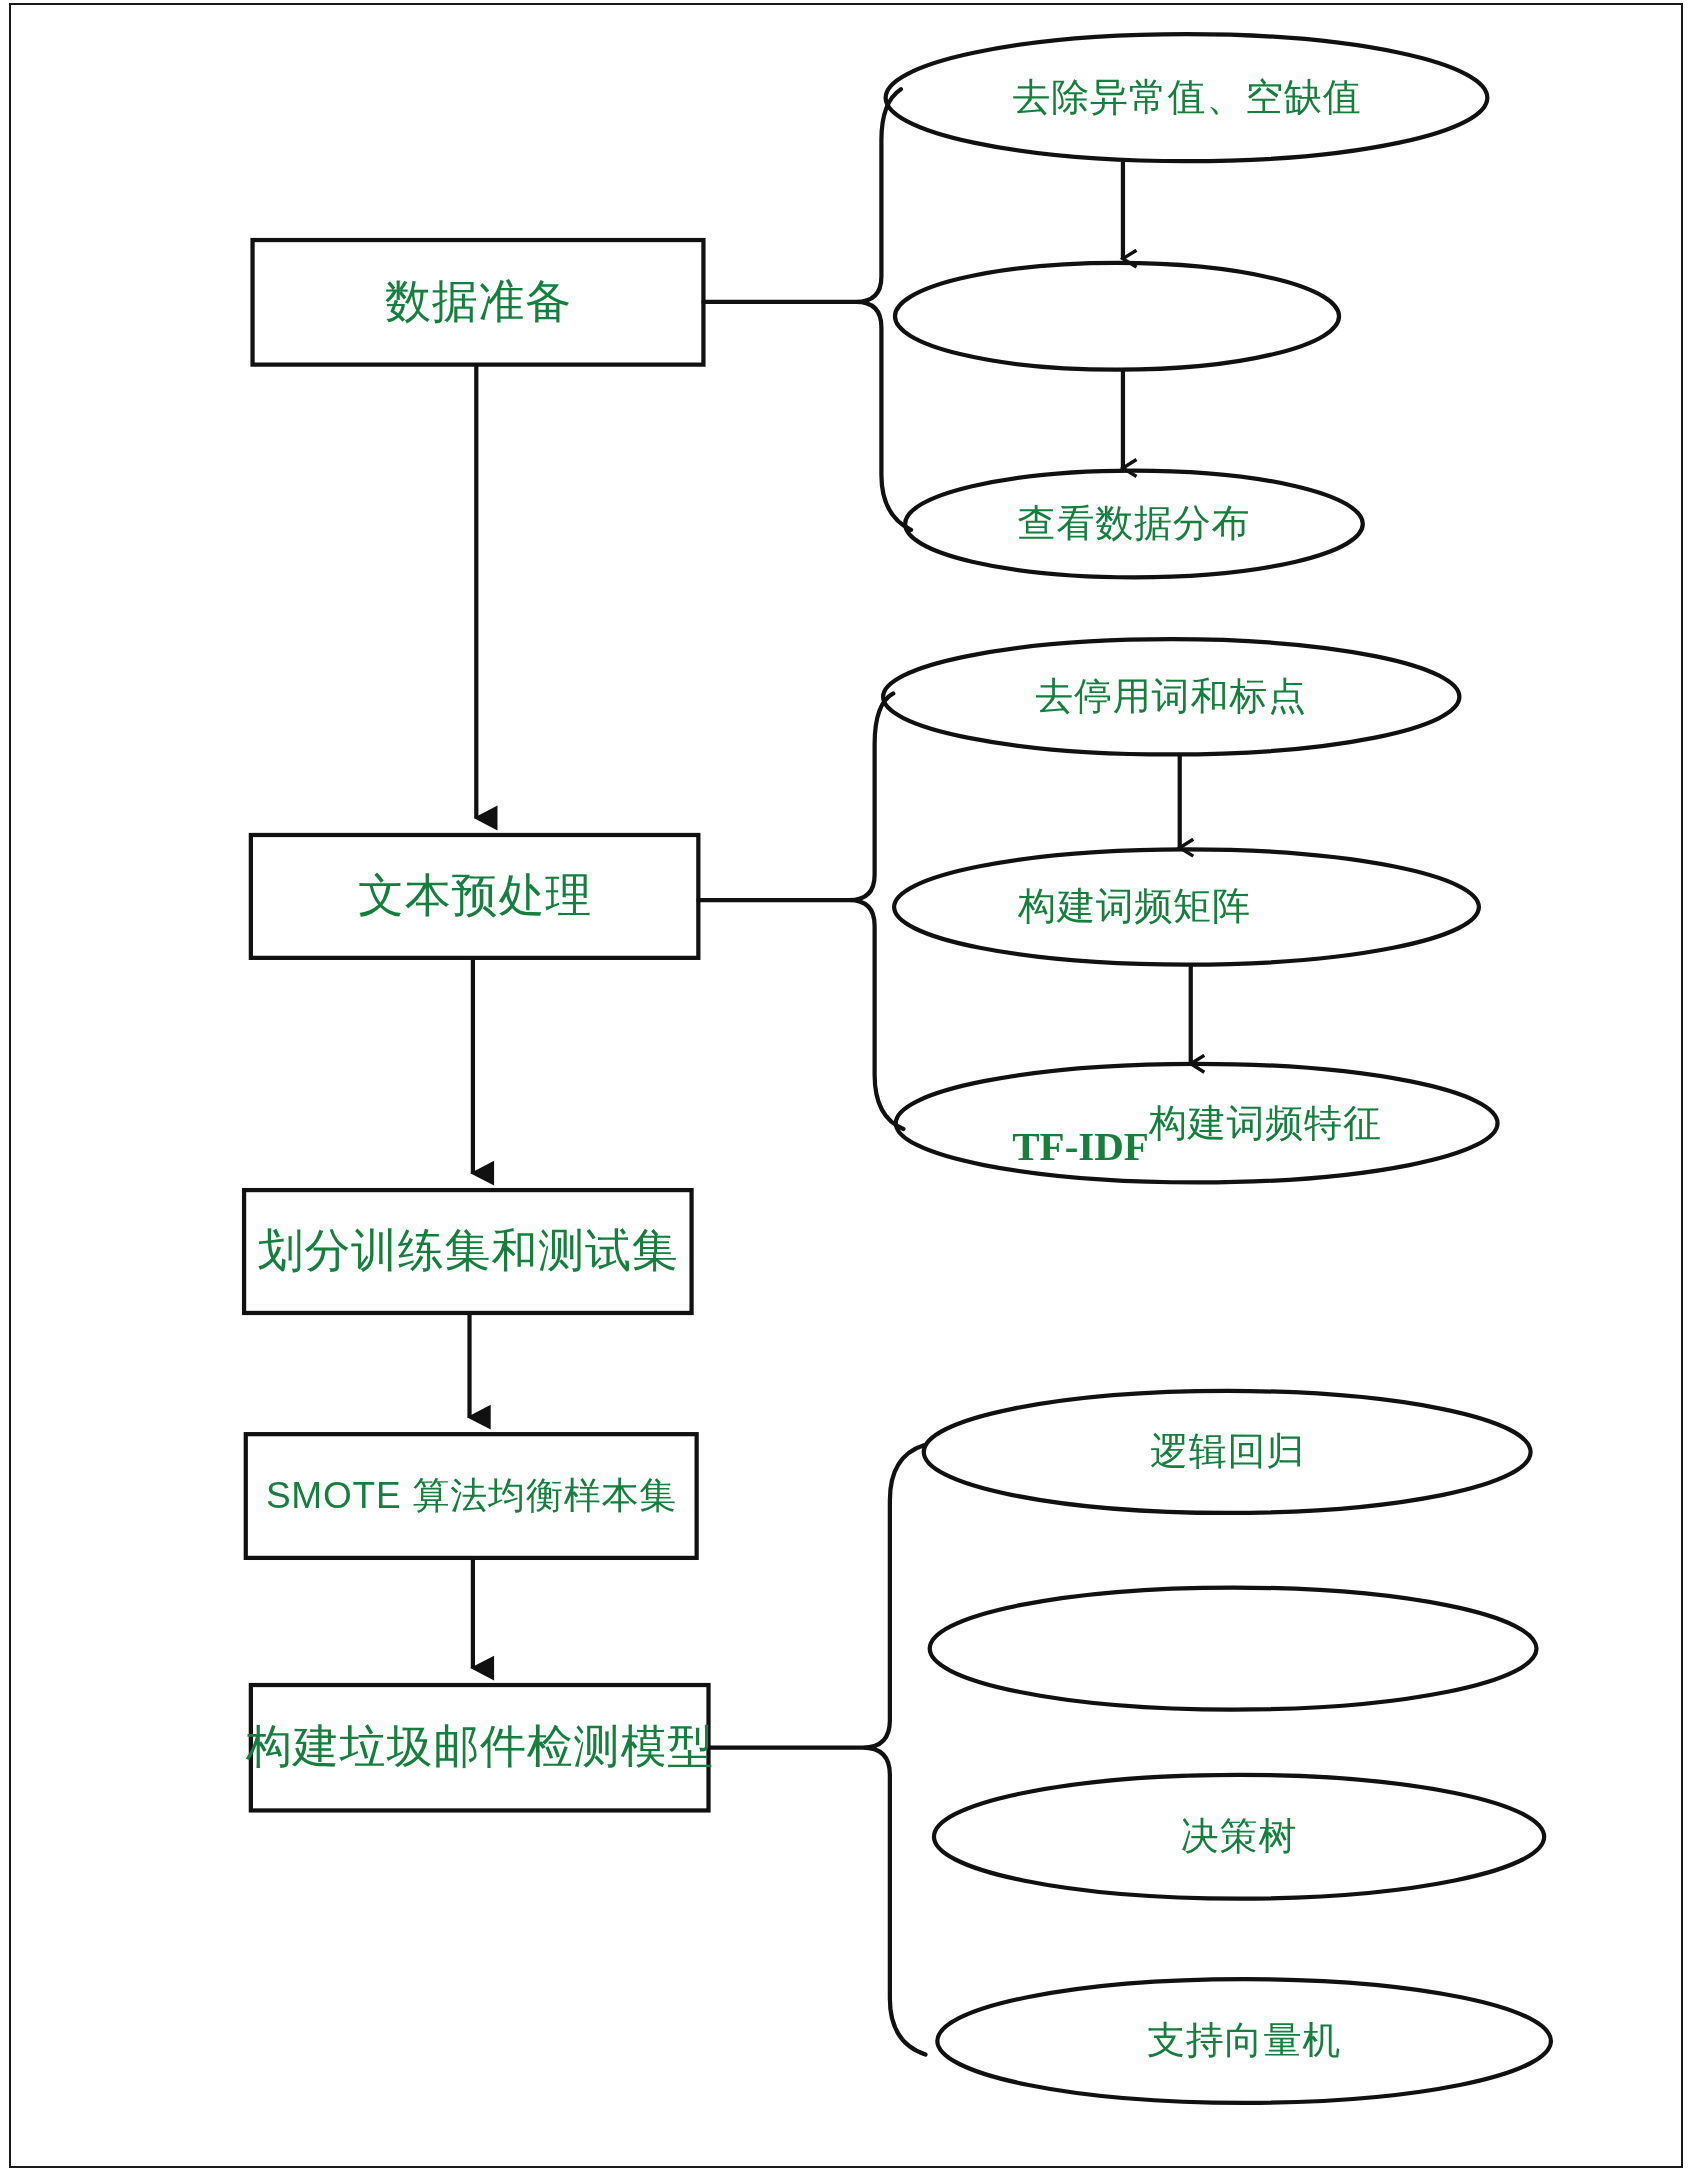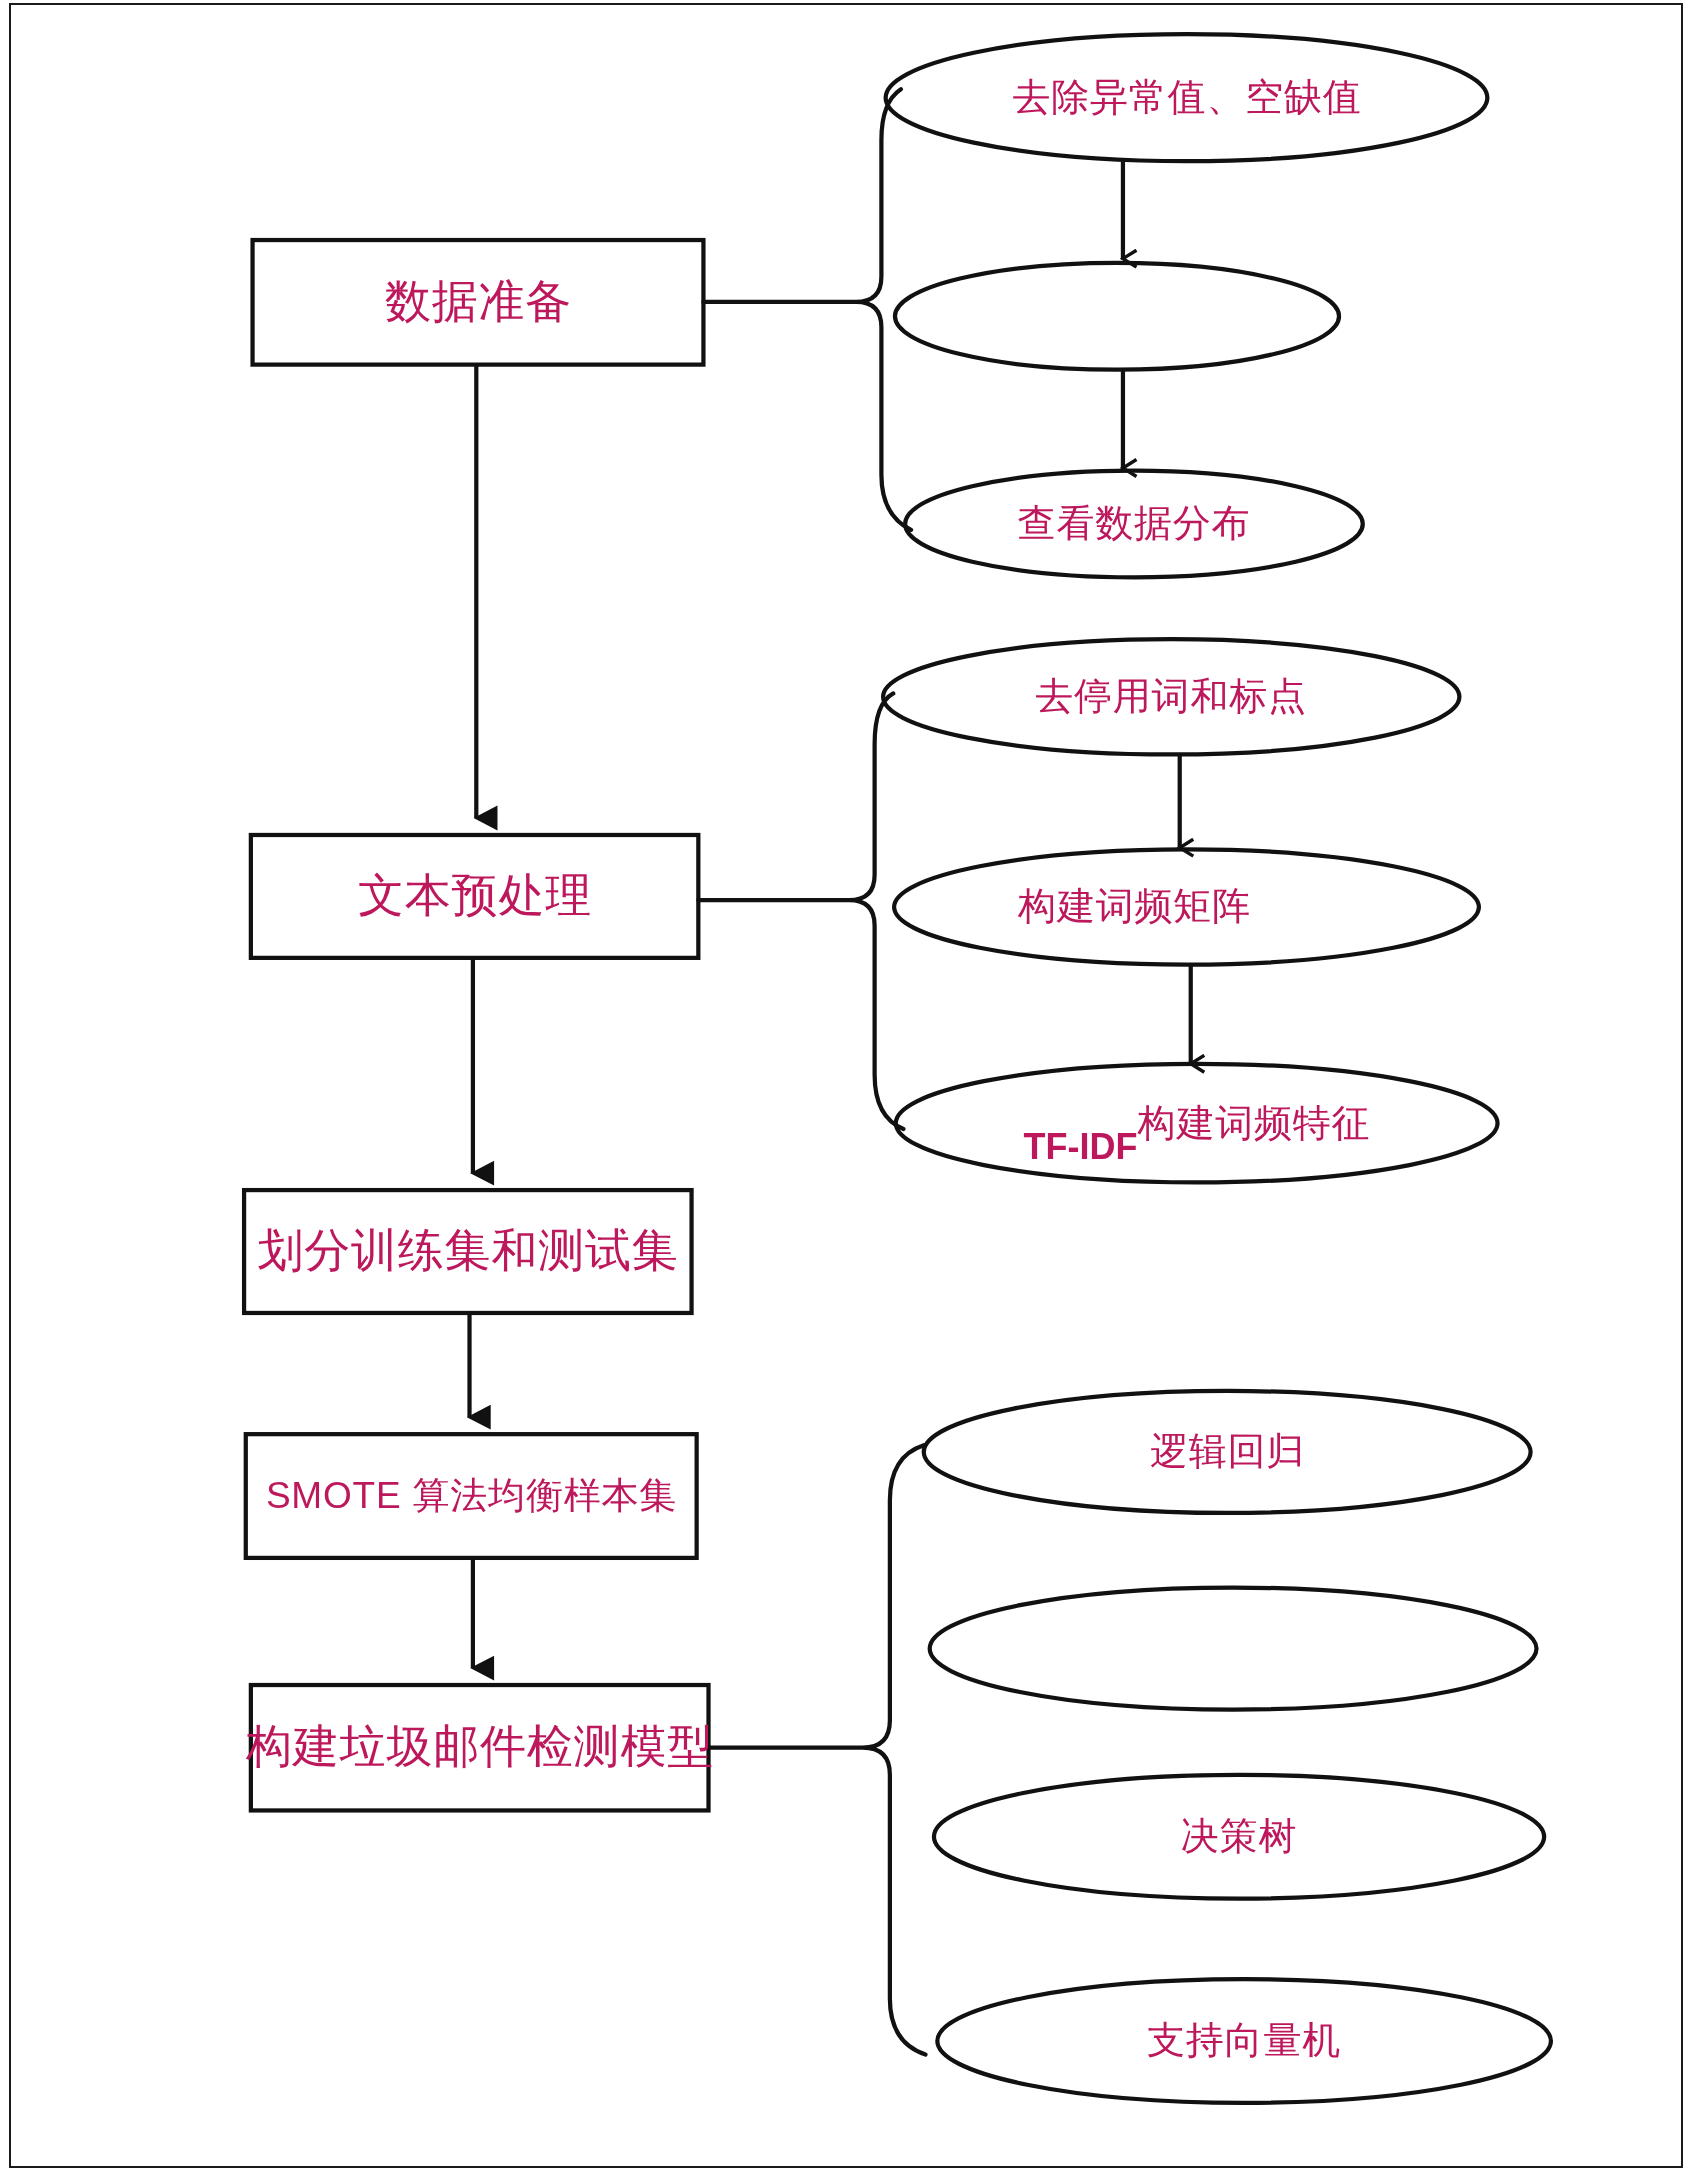--- a/index.html
+++ b/index.html
@@ -32,21 +32,21 @@
     top: 0;
     width: 1695px;
     height: 2181px;
   }
   .node-label {
     position: absolute;
     display: flex;
     align-items: center;
     justify-content: center;
     text-align: center;
-    color: #be185d;
+    color: #15803d;
     font-size: 37px;
     line-height: 1.15;
     white-space: nowrap;
     letter-spacing: 0.8px;
   }
   .node-label.box-label { font-size: 46px; }
   .node-label.ellipse-label { font-size: 38px; }
   .tfidf-prefix { font-weight: bold; letter-spacing: 0px; }
 </style>
 </head>
@@ -135,21 +135,21 @@
   <div class="node-label box-label" style="left:244px; top:1190px; width:448px; height:123px;">划分训练集和测试集</div>
   <div class="node-label box-label" style="left:246px; top:1434px; width:451px; height:124px; font-family:'Liberation Sans', sans-serif; font-size:37px;">SMOTE 算法均衡样本集</div>
   <div class="node-label box-label" style="left:251px; top:1685px; width:458px; height:125px;">构建垃圾邮件检测模型</div>
 
   <div class="node-label ellipse-label" style="left:886px; top:34px; width:602px; height:127px;">去除异常值、空缺值</div>
   <div class="node-label ellipse-label" style="left:905px; top:470px; width:458px; height:107px;">查看数据分布</div>
 
   <div class="node-label ellipse-label" style="left:883px; top:639px; width:576px; height:115px;">去停用词和标点</div>
   <div class="node-label ellipse-label" style="left:842px; top:849px; width:585px; height:115px;">构建词频矩阵</div>
   <div class="node-label ellipse-label" style="left:896px; top:1064px; width:602px; height:119px;">
-    <span class="tfidf-prefix" style="font-family:Liberation Sans, sans-serif; font-size:36px;margin-top:47px;">TF-IDF</span>
+    <span class="tfidf-prefix" style="font-family:Liberation Serif, serif; font-size:41px;margin-top:47px;">TF-IDF</span>
       <span> 构建词频特征</span>
   </div>
 
   <div class="node-label ellipse-label" style="left:924px; top:1391px; width:607px; height:122px;">逻辑回归</div>
   <div class="node-label ellipse-label" style="left:934px; top:1775px; width:610px; height:124px;">决策树</div>
   <div class="node-label ellipse-label" style="left:937px; top:1979px; width:614px; height:124px;">支持向量机</div>
 
 </div>
 
 

